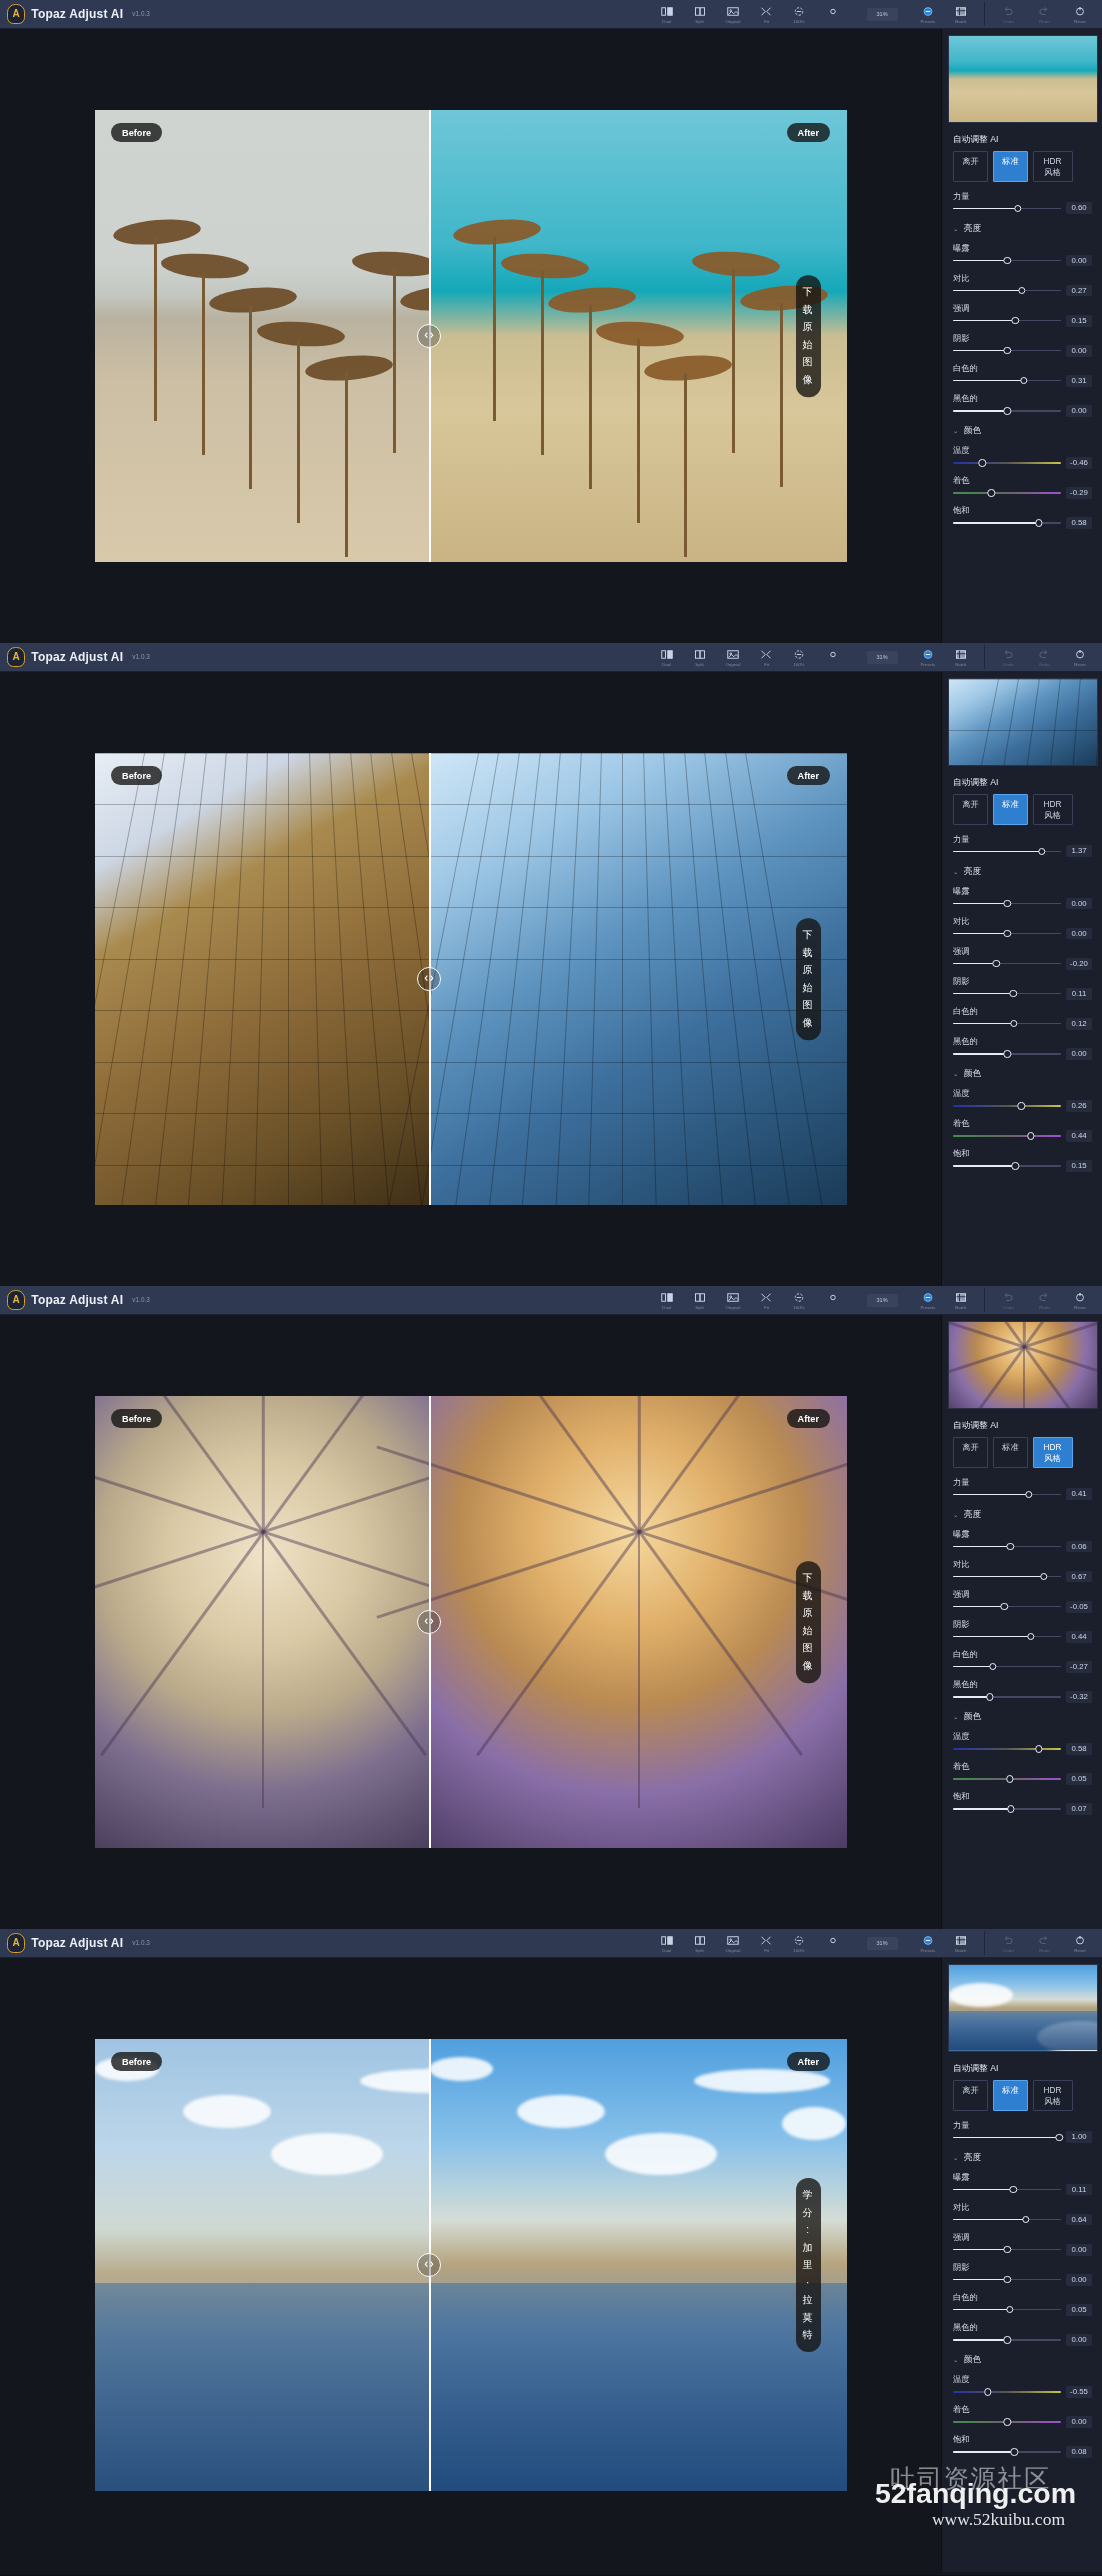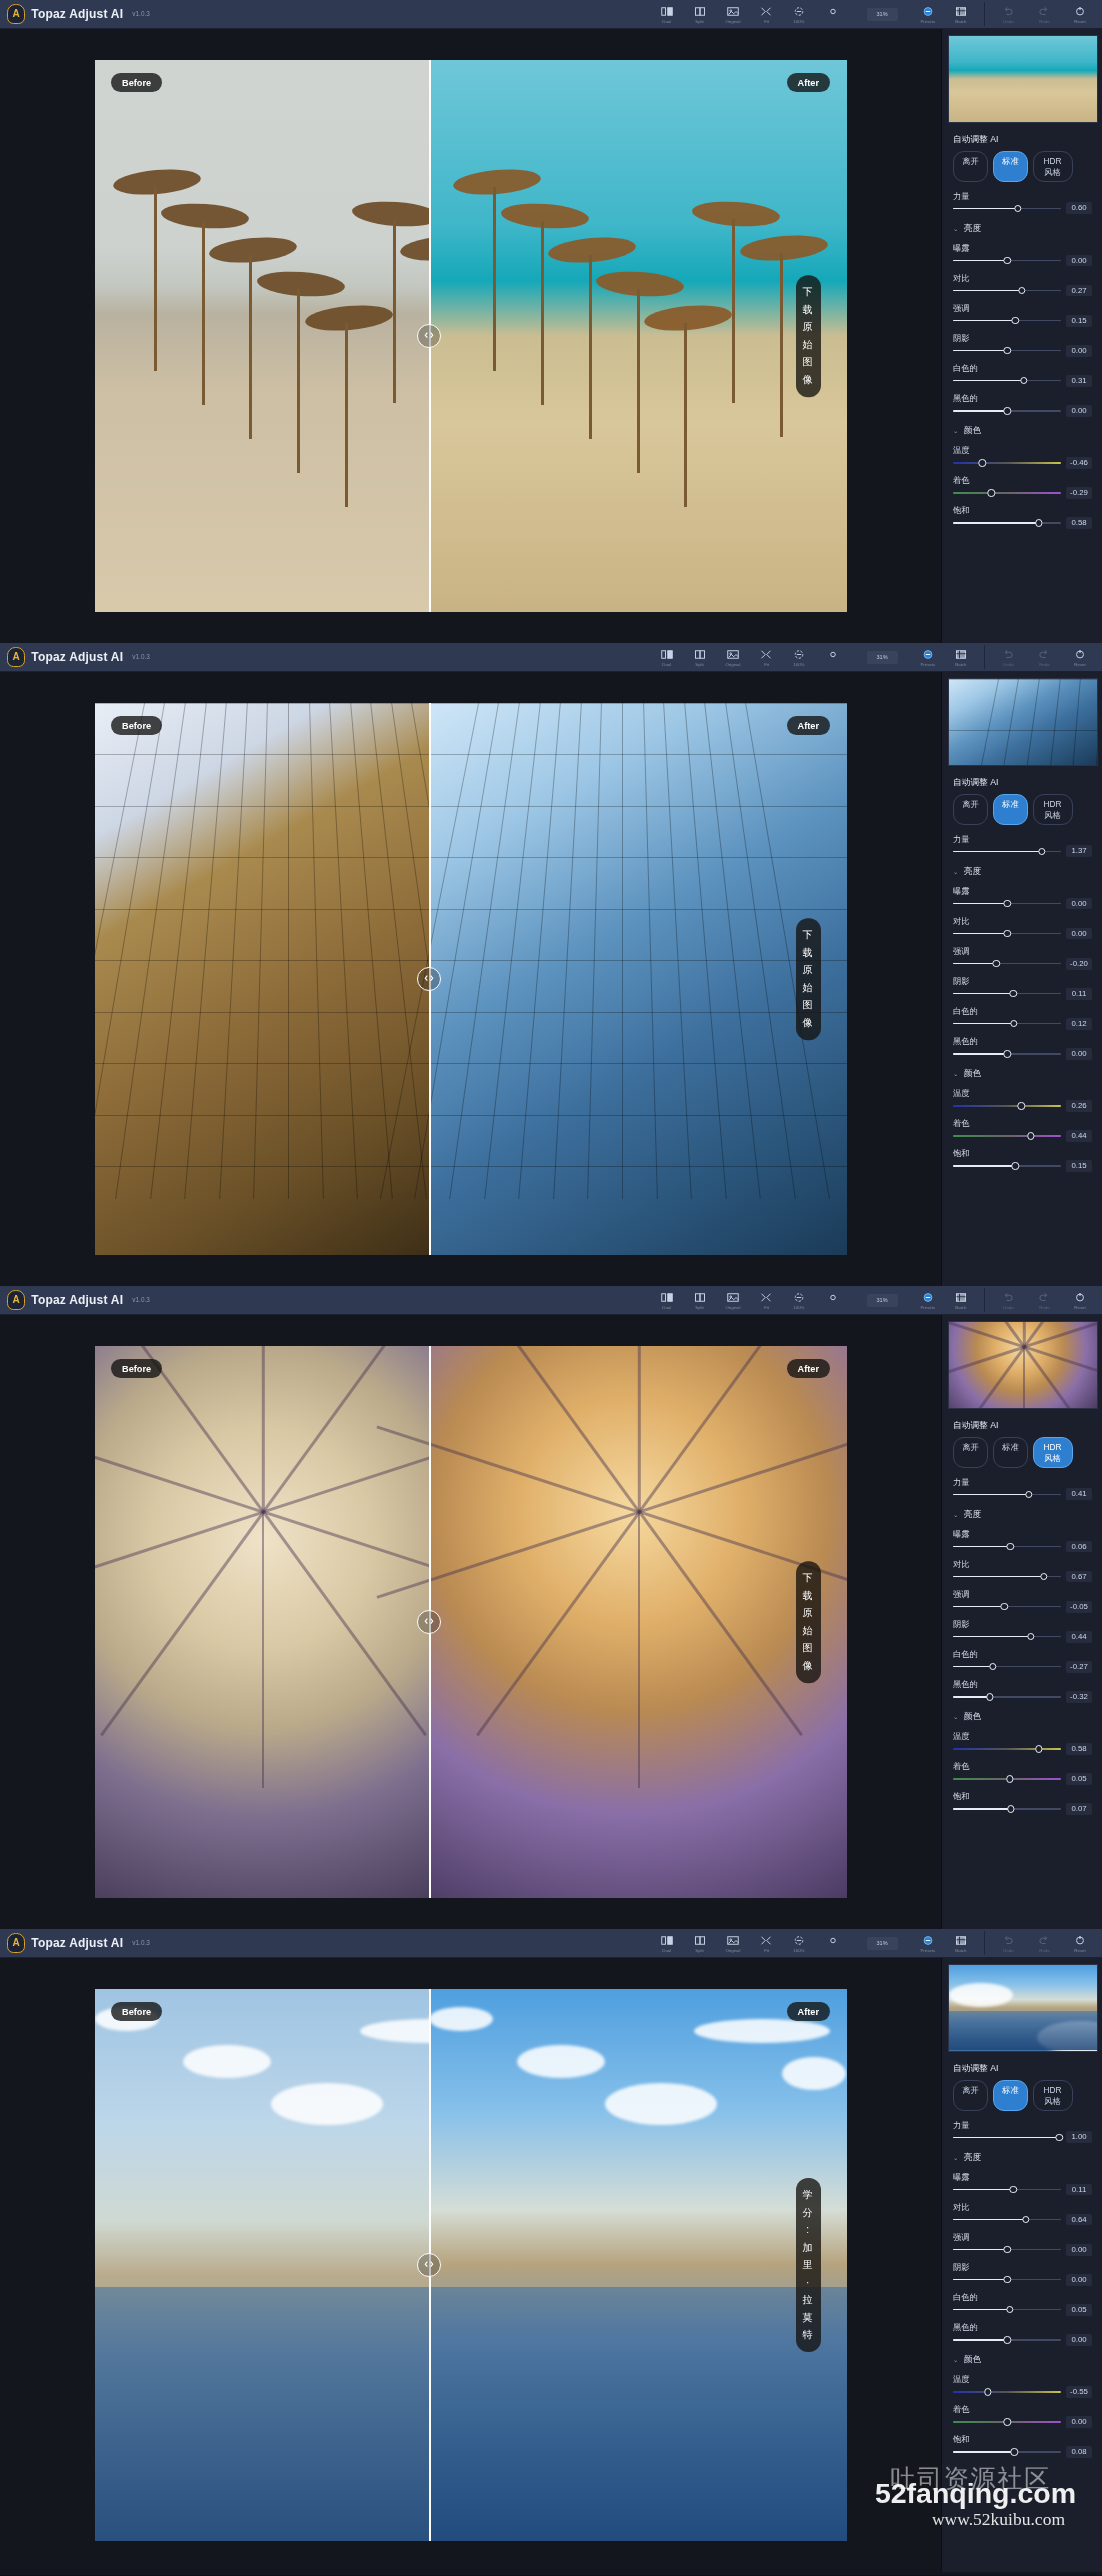--- a/index.html
+++ b/index.html
@@ -28,21 +28,21 @@
   .tool.dim .gl, .tool.dim .lb{ color:#5a6379; }
   .zoomchip{ margin-left:22px; margin-right:18.4px; width:31px;height:13px; background:#39435c;
              border-radius:1.8px; display:flex;align-items:center;justify-content:center;
              font-size:5.5px; color:#c3cbdb; }
   .sep{ width:0.9px; height:24px; background:#1f2740; margin:0 11px; }
   .rgroup{ display:flex; align-items:flex-start; gap:12px; }
 
   
   .body{ display:flex; height:614px; }
   .canvas{ flex:1; background:#14161d; position:relative; display:flex; align-items:center; justify-content:center; }
-  .imgwrap{ position:relative; width:752px; height:552px; overflow:hidden; }
+  .imgwrap{ position:relative; width:752px; height:452px; overflow:hidden; }
   .half{ position:absolute; top:0; bottom:0; }
   .before{ left:0; width:334px; }
   .after{ left:334px; right:0; }
   .divider{ position:absolute; top:0; bottom:0; left:334px; width:2.8px; background:#fff; z-index:6; }
   .handle{ position:absolute; left:334px; top:50%; transform:translate(-50%,-50%); z-index:7;
            width:24px;height:24px;border-radius:50%; border:1.8px solid #fff; background:rgba(20,20,20,.25);
            display:flex; align-items:center; justify-content:center; color:#fff; font-size:8.3px; }
   .tag{ position:absolute; top:13px; padding:4.6px 11px; border-radius:10px; background:rgba(18,18,18,.78);
         color:#fff; font-size:9.2px; font-weight:bold; z-index:8; }
   .tag.l{ left:16.5px; } .tag.r{ right:16.5px; }
@@ -50,21 +50,21 @@
           width:25px; border-radius:12px; background:rgba(20,18,16,.78); color:#fff;
           padding:8.3px 0; font-size:10px; text-align:center; line-height:17.5px; letter-spacing:0.9px; }
 
   
   .rail{ width:162px; background:#1b1f2c; border-left:0.9px solid #0c0e15; display:flex; flex-direction:column; }
   .thumb{ height:88px; margin:5.5px; border:0.9px solid #2b3246; position:relative; overflow:hidden; }
   .sect{ padding:5.5px 11px 1.8px; }
   .sect-title{ color:#e3e8f2; font-size:8.7px; margin-bottom:5.5px; }
   .segrow{ display:flex; gap:4.6px; flex-wrap:wrap; }
   .seg{ border:0.9px solid #3a4considered; }
-  .seg{ border:0.9px solid #39415a; border-radius:11px; color:#cfd6e6; font-size:8.3px; padding:3.7px 8.3px;
+  .seg{ border:0.9px solid #39415a; border-radius:1px; color:#cfd6e6; font-size:8.3px; padding:3.7px 8.3px;
         background:transparent; cursor:pointer; line-height:11px; max-width:39px; text-align:center;}
   .seg.sel{ background:#2f7fd0; border-color:#58a6ef; color:#fff; }
   .seg.wide{ max-width:40px; }
 
   .slider-block{ padding:1.8px 11px 0; }
   .sl-label{ color:#d5dbe8; font-size:8.3px; margin:4.6px 0 0.9px; }
   .sl-row{ display:flex; align-items:center; gap:4.6px; }
   .track{ position:relative; flex:1; height:11px; display:flex; align-items:center; }
   .track .bar{ width:100%; height:1.4px; background:#424a63; border-radius:0.9px; }
   .track .fillw{ position:absolute; left:0; height:1.4px; background:#e6ebf5; border-radius:0.9px; }

